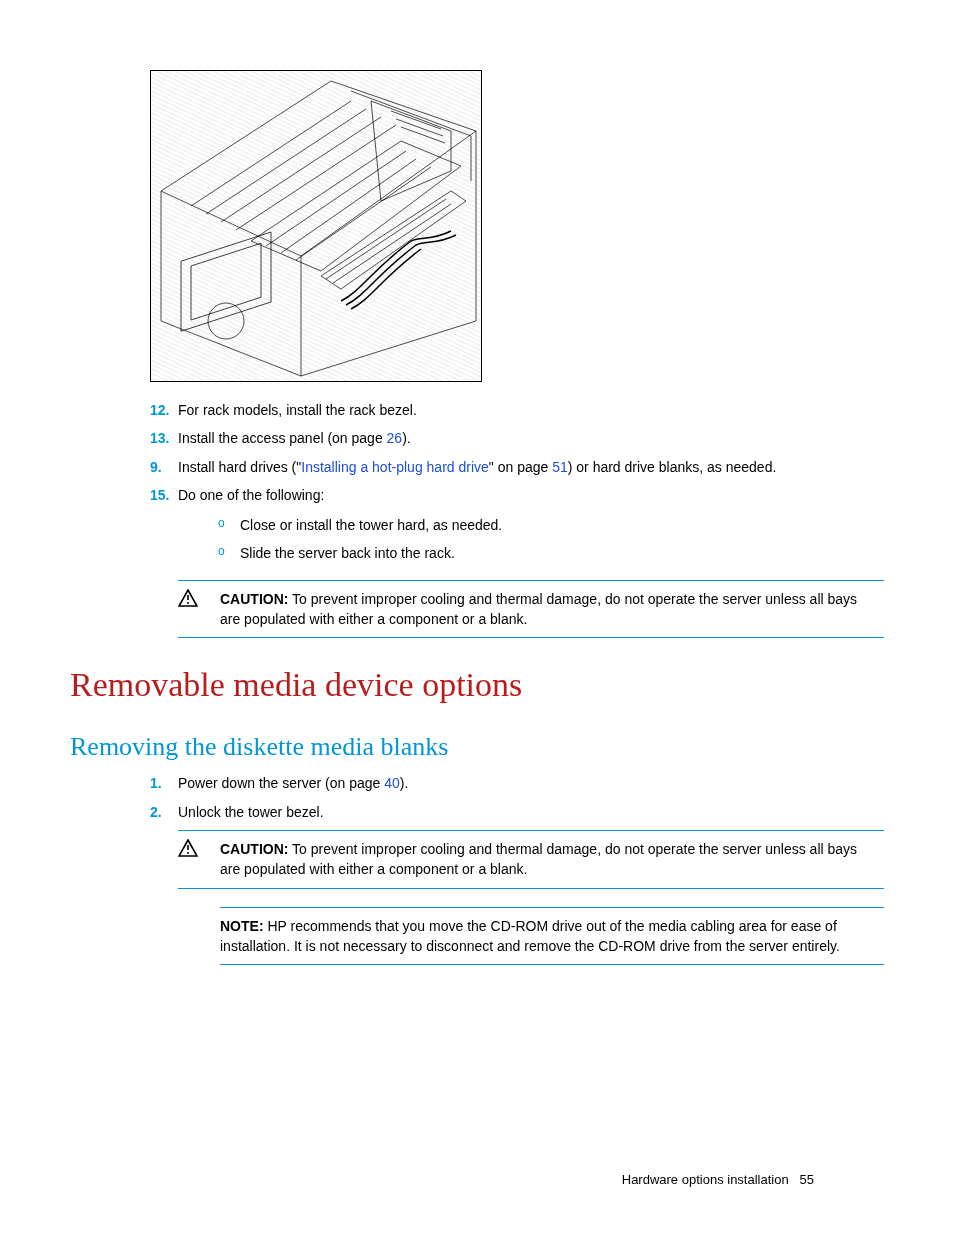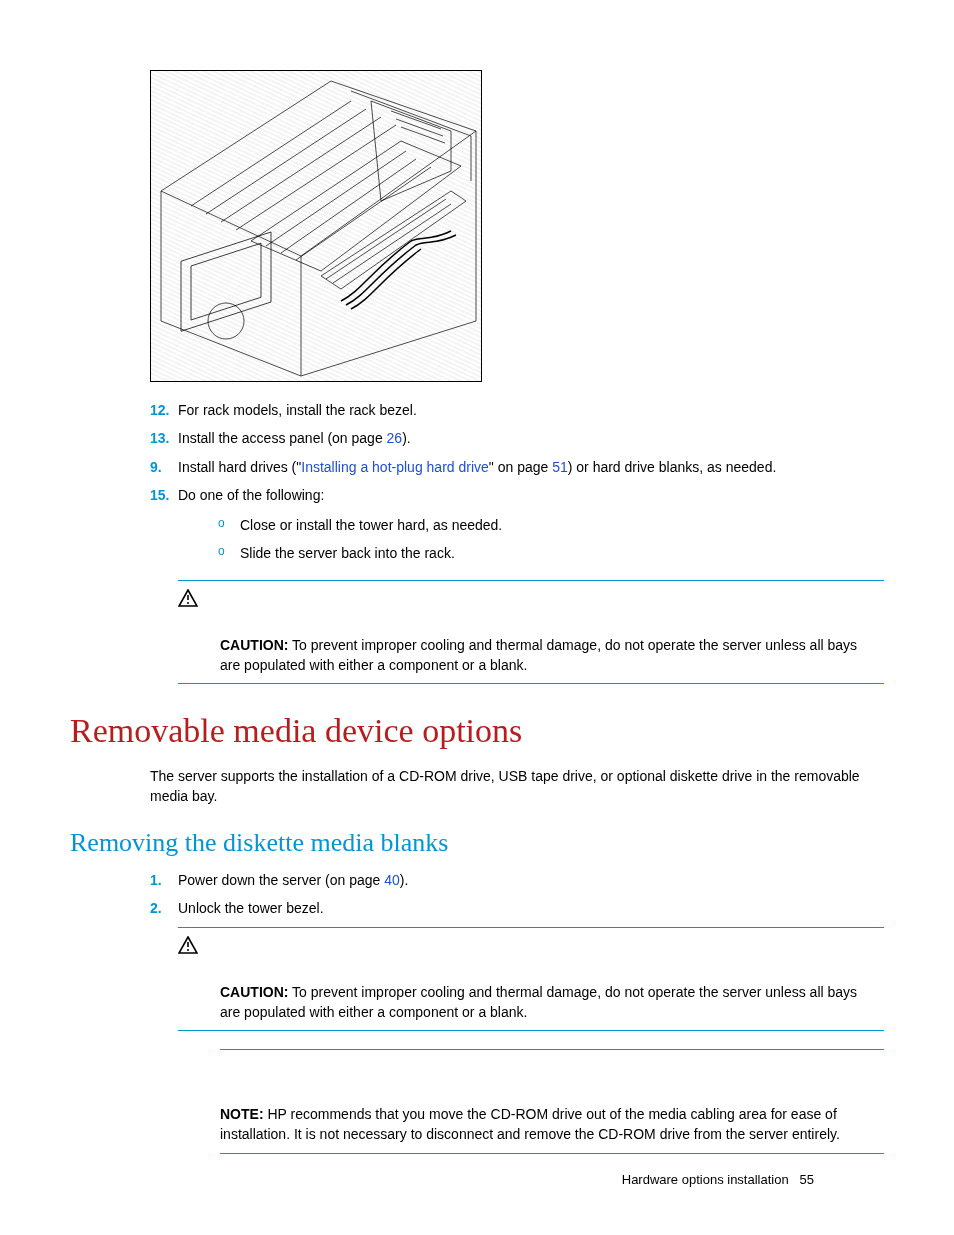--- a/index.html
+++ b/index.html
@@ -75,21 +75,20 @@
   .callout .icon {
     width: 42px;
     flex-shrink: 0;
   }
   .callout .icon svg {
     width: 20px;
     height: 18px;
   }
   .callout .body {
     flex: 1;
-    margin-top: 46px;
   }
   .callout .label {
     font-weight: bold;
   }
   h1 {
     font-family: Georgia, 'Times New Roman', serif;
     font-weight: 300;
     font-size: 34px;
     color: #b91c1c;
     margin: 22px 0 10px 0;
@@ -180,21 +179,20 @@
       <svg viewBox="0 0 20 18">
           <path d="M10 1 L19 17 L1 17 Z" fill="none" stroke="#000" stroke-width="1.6"></path>
           <line x1="10" y1="6" x2="10" y2="11" stroke="#000" stroke-width="1.6"></line>
           <circle cx="10" cy="14" r="1" fill="#000"></circle>
         </svg>
     </span>
     <span class="body"><span class="label">CAUTION:</span> <span>To prevent improper cooling and thermal damage, do not operate the server unless all bays are populated with either a component or a blank.</span></span>
   </div>
 
   <h1>Removable media device options</h1>
-  <p class="para">The server supports the installation of a CD-ROM drive, USB tape drive, or optional diskette drive in the removable media bay.</p>
 
   <h2>Removing the diskette media blanks</h2>
 
   <ul class="ol1">
     <li>
       <span class="num">1.</span>
       <span class="txt"><span>Power down the server (on page </span><span class="link">40</span><span>).</span></span>
     </li>
     <li>
       <span class="num">2.</span>

